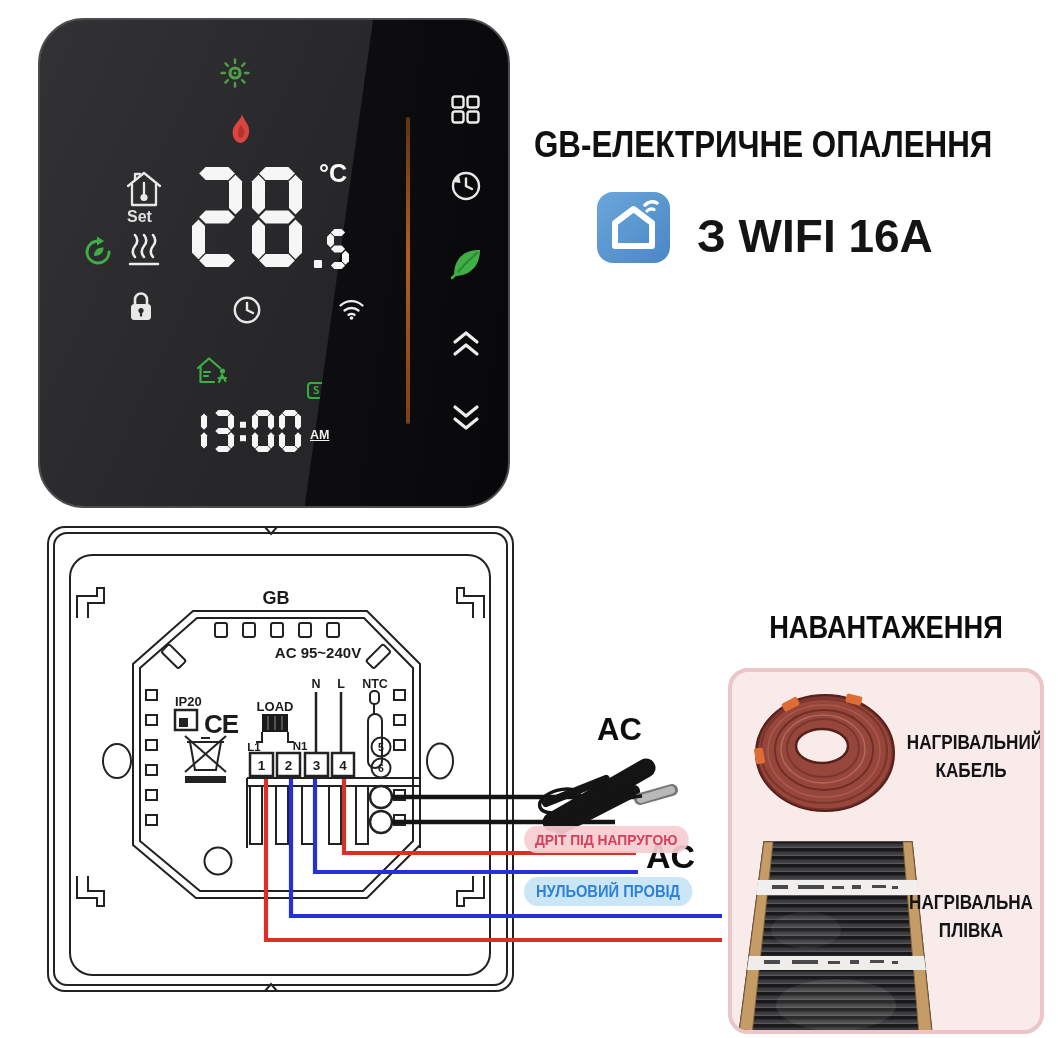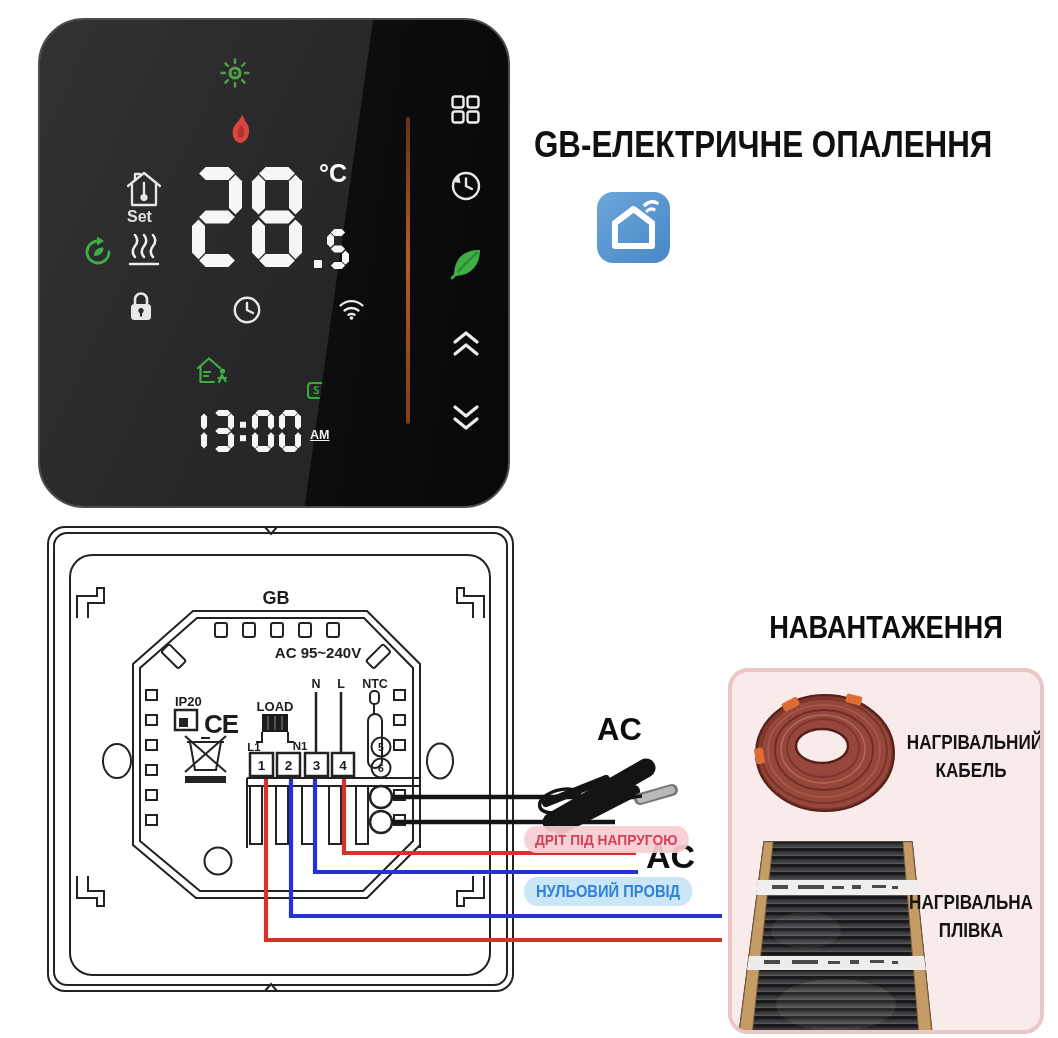--- a/index.html
+++ b/index.html
@@ -226,20 +226,21 @@
       <linearGradient id="appg" x1="0" y1="0" x2="1" y2="1">
         <stop offset="0" stop-color="#6ba7da"></stop>
           <stop offset="1" stop-color="#4a86c6"></stop>
       </linearGradient>
     </defs>
     <rect x="0" y="0" width="73" height="71" rx="16" fill="url(#appg)"></rect>
     <path d="M18 54 V31 L36.5 17 L55 31 V54 Z" fill="none" stroke="#ffffff" stroke-width="6" stroke-linejoin="round"></path>
     <path d="M48 13 a10 10 0 0 1 12 -2" fill="none" stroke="#ffffff" stroke-width="3.6" stroke-linecap="round"></path>
     <path d="M50 19 a6 6 0 0 1 7 -1.5" fill="none" stroke="#ffffff" stroke-width="3.2" stroke-linecap="round"></path>
   </svg>
+  <div class="subtitle">З WIFI 16A</div>
 
   <svg class="diagram" width="485" height="480" viewBox="0 0 485 480">
     <g fill="none" stroke="#222" stroke-width="2">
       <rect x="10" y="9" width="465" height="464" rx="17"></rect>
       <rect x="16" y="15" width="453" height="452" rx="13"></rect>
       <path d="M227 9 l6 7 l6 -7"></path>
       <path d="M227 473 l6 -7 l6 7"></path>
       <rect x="32" y="37" width="420" height="420" rx="22"></rect>
       <path d="M39 100 V78 H59 V70 H66 V85 H50 V100"></path>
       <path d="M446 100 V78 H426 V70 H419 V85 H435 V100"></path>

